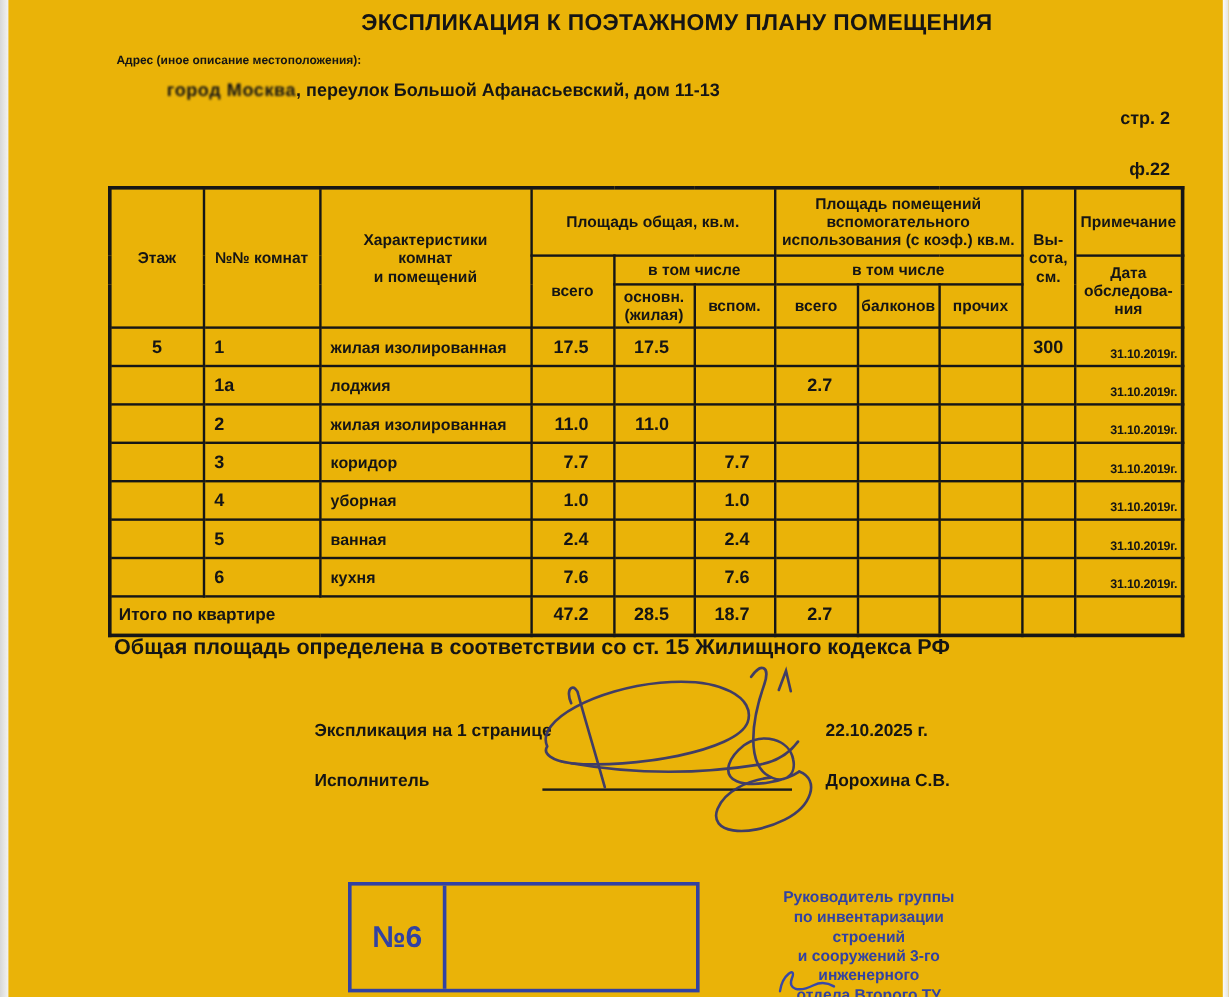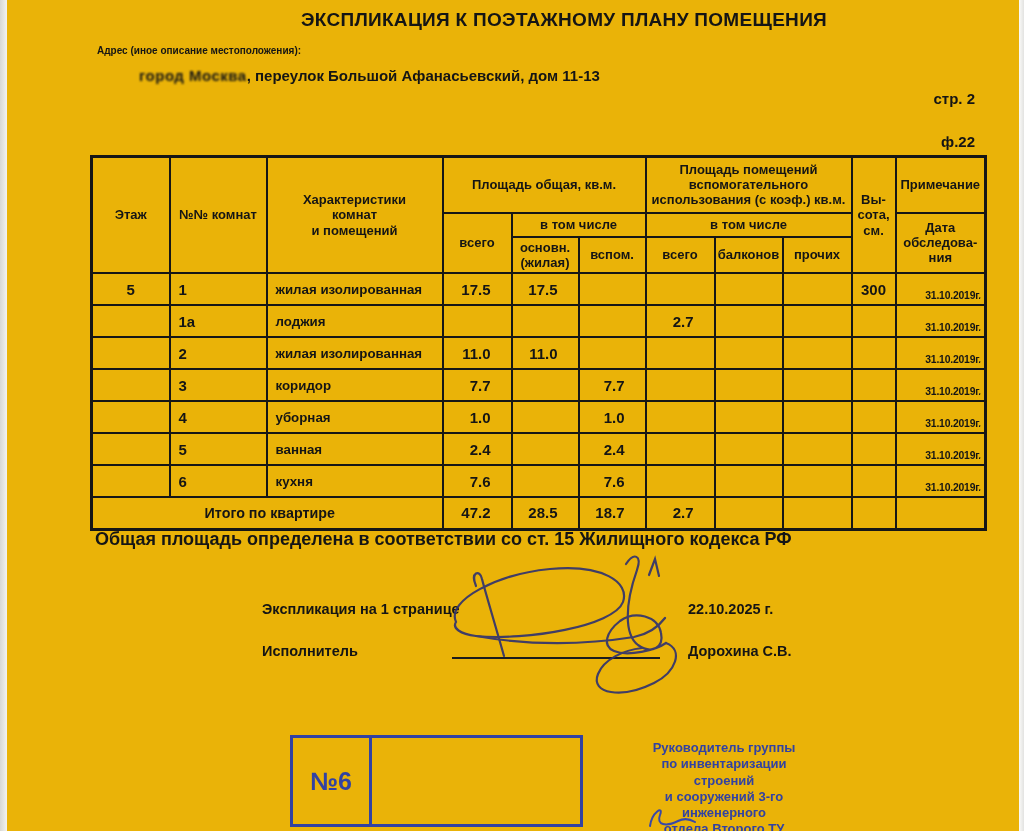--- a/index.html
+++ b/index.html
@@ -41,21 +41,21 @@
   th.small{font-size:12.3px;margin-top:20px;}
   tr.h1{height:56px;} tr.h2{height:24px;} tr.h3{height:32px;}
   tbody tr{height:32px;}
   td.c-floor{text-align:center;font-weight:bold;font-size:15px;}
   td.c-num{text-align:left;font-weight:bold;font-size:15px;padding-left:8px;}
   td.c-name{text-align:left;font-size:13.3px;font-weight:600;padding-left:8px;}
   td.c-val{text-align:right;font-weight:bold;font-size:15px;padding-right:20px;}
   td.c-height{text-align:center;font-weight:bold;font-size:15px;}
   td.c-date{vertical-align:bottom;text-align:right;font-size:10.4px;font-weight:bold;
     padding:0 3px 3px 0;letter-spacing:-.2px;border-radius:16px;}
-  td.c-total-label{text-align:center;font-size:14.3px;font-weight:600;padding-left:6px;}
+  td.c-total-label{text-align:left;font-size:14.3px;font-weight:600;padding-left:6px;}
 
   .footnote{position:absolute;left:95px;top:529px;font-size:18px;font-weight:bold;}
 
   .sig-line-label{position:absolute;left:262px;top:601px;font-size:14.5px;font-weight:600;}
   .sig-date{position:absolute;left:688px;top:601px;font-size:14.5px;font-weight:600;}
   .executor-label{position:absolute;left:262px;top:643px;font-size:14.5px;font-weight:600;}
   .executor-name{position:absolute;left:688px;top:643px;font-size:14.5px;font-weight:600;}
   .sig-underline{position:absolute;left:452px;top:657px;width:208px;height:2px;background:#1c1c1c;}
   .signature-svg{position:absolute;left:418px;top:548px;}
 

